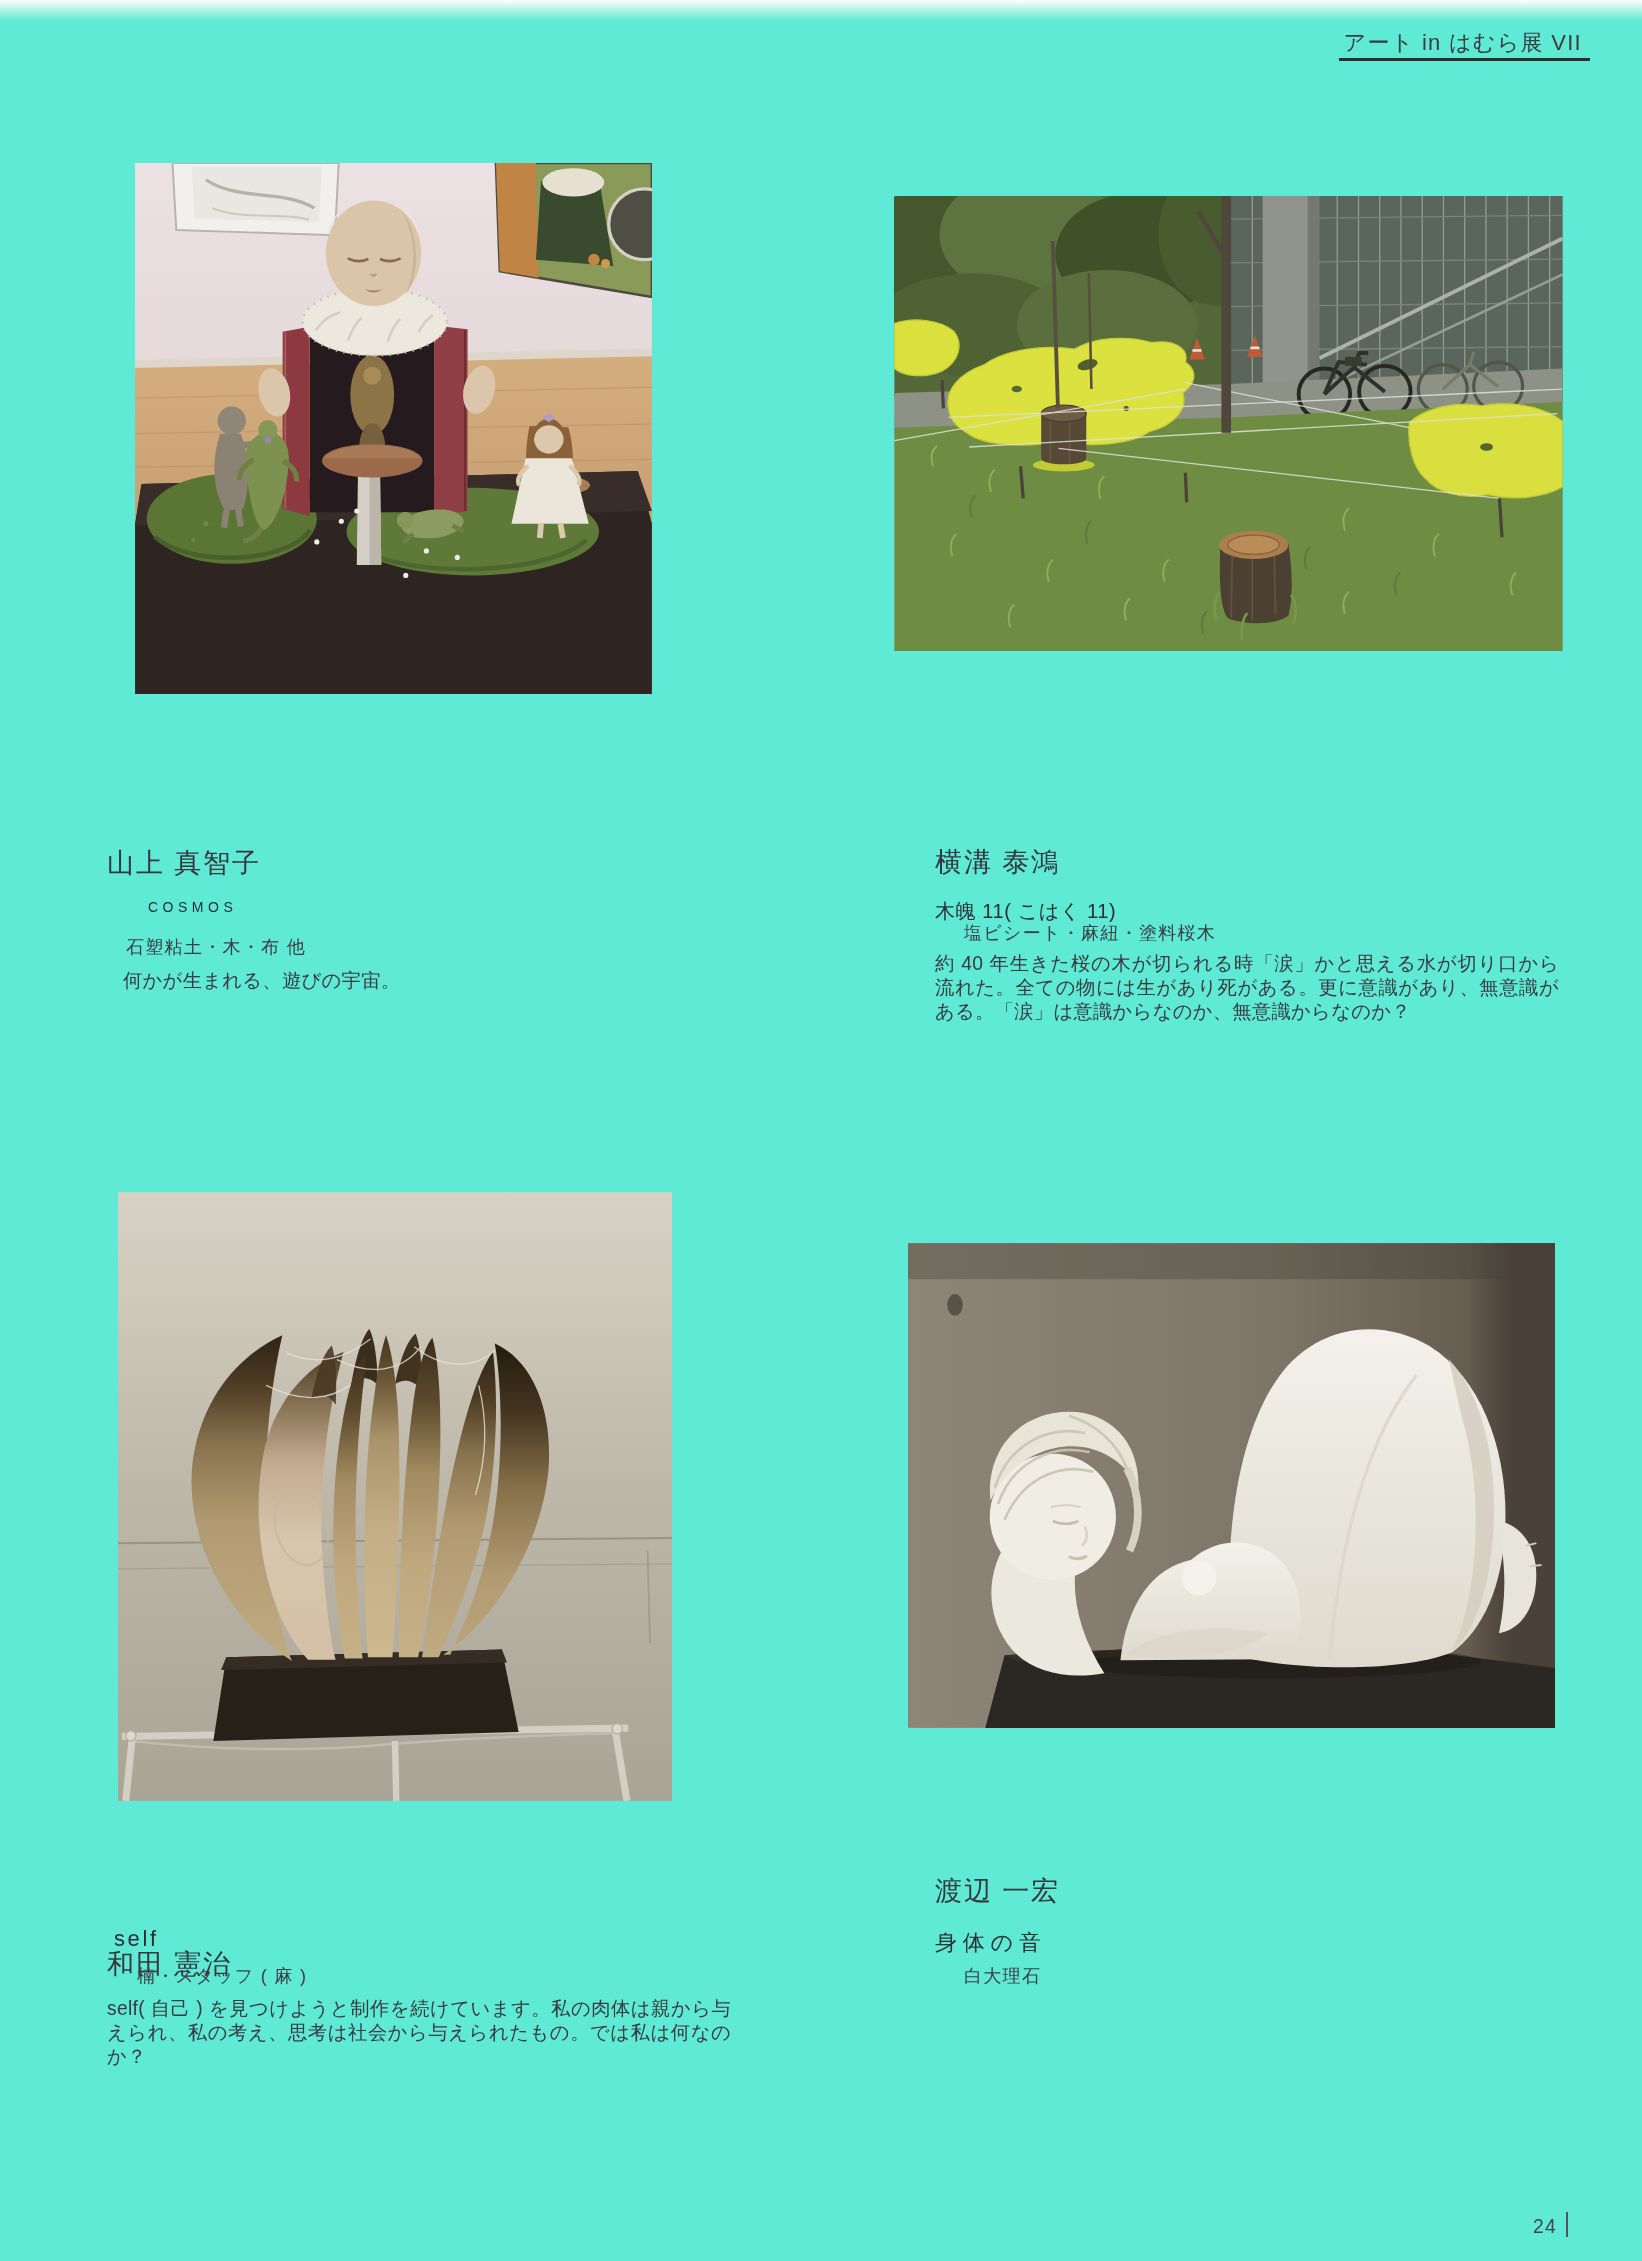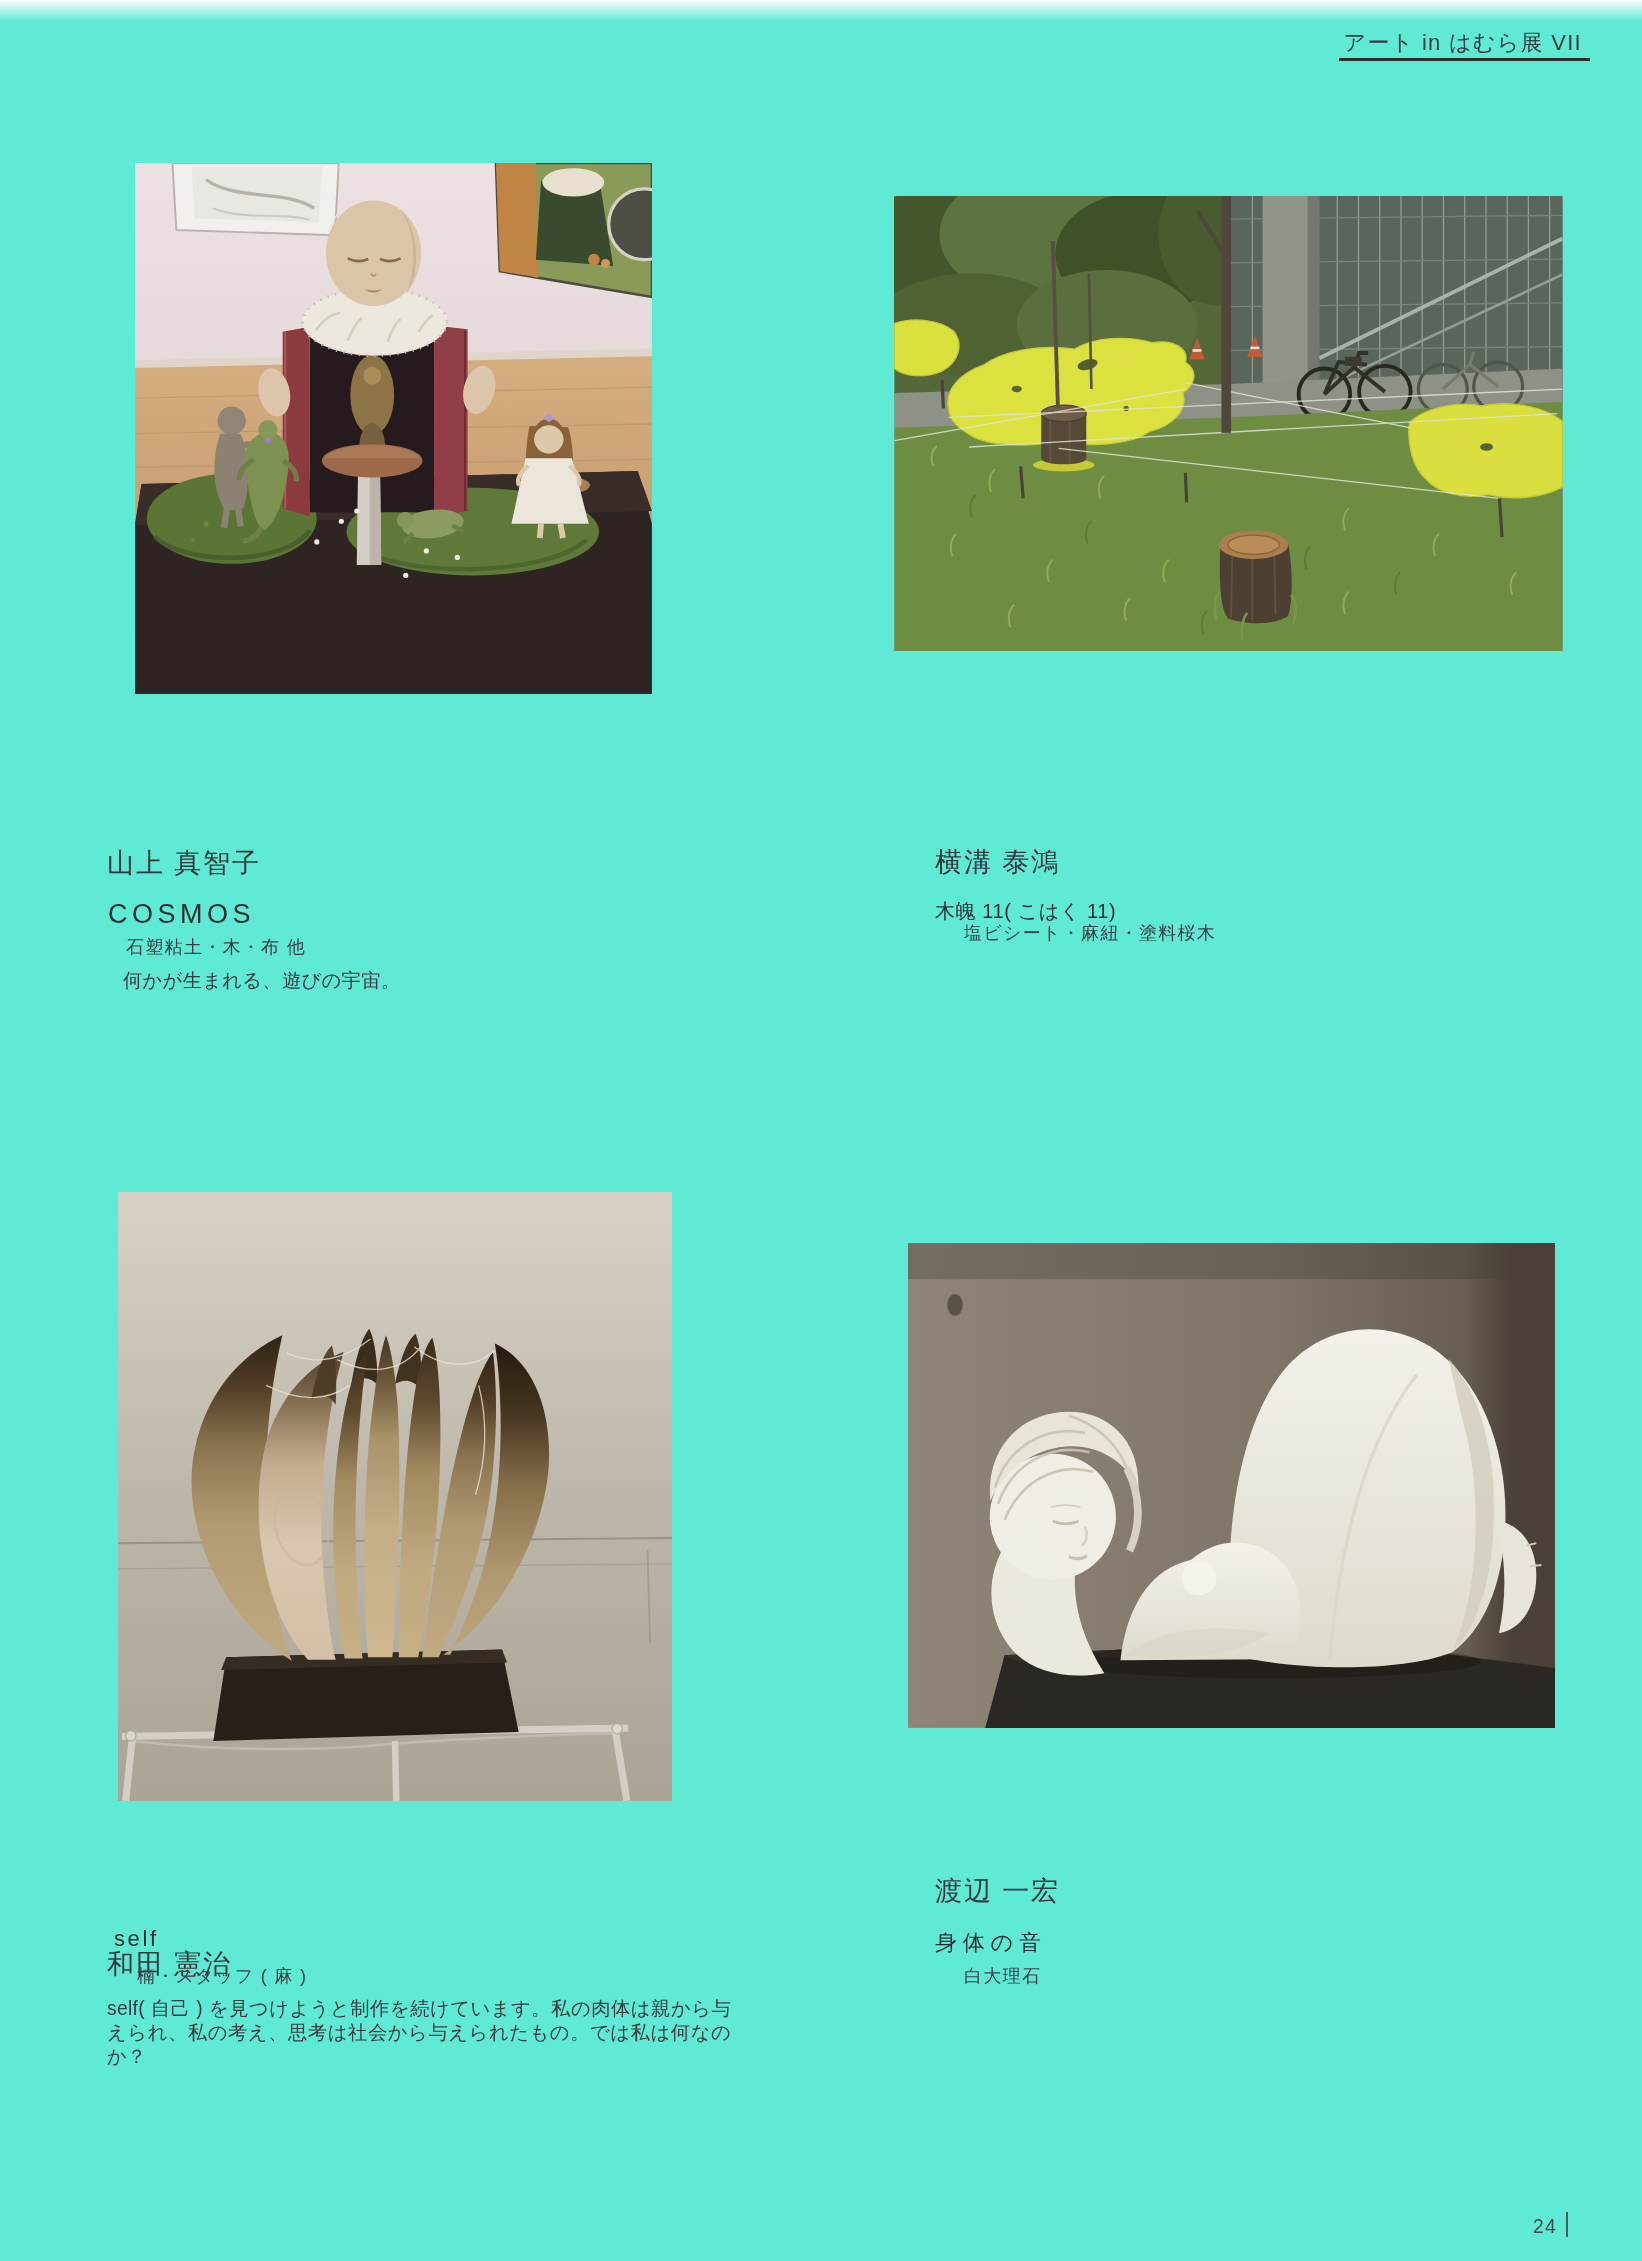--- a/index.html
+++ b/index.html
@@ -16,21 +16,21 @@
     background:linear-gradient(180deg,#fdfdfc 0%,rgba(253,253,252,0) 100%);}
   
   .header-title{position:absolute;top:28px;right:61px;font-size:22px;letter-spacing:1.3px;color:#3b3b41;white-space:nowrap;}
   .header-rule{position:absolute;top:58px;right:53px;width:251px;height:2.6px;background:#2f2d2a;}
   
   .photo{position:absolute;overflow:hidden;}
   .photo svg{display:block;}
   
   .artist{position:absolute;margin:0;font-size:27px;font-weight:normal;letter-spacing:1.9px;color:#36363d;white-space:nowrap;text-align:center;}
   .title{position:absolute;margin:0;font-weight:normal;color:#2e2e35;white-space:nowrap;}
-  .title-cosmos{font-size:27px;letter-spacing:4.5px;}
+  .title-cosmos{font-size:14px;letter-spacing:4.5px;margin-left:40px;}
   .title-kohaku{font-size:20px;letter-spacing:0.6px;}
   .title-self{font-size:22px;letter-spacing:2.6px;}
   .title-shintai{font-size:22px;letter-spacing:5.8px;}
   .materials{position:absolute;margin:0;font-size:18px;letter-spacing:1.3px;color:#3d3d44;white-space:nowrap;}
   .desc{position:absolute;margin:0;font-size:19.3px;line-height:24px;letter-spacing:0.3px;color:#3a3a40;text-align:justify;}
   .desc-1{left:123px;top:969px;width:593px;}
   .desc-2{left:935px;top:952px;width:624px;}
   .desc-3{left:107px;top:1997px;width:624px;}
   .desc-4{left:935px;top:1997px;width:551px;}
   
@@ -454,20 +454,21 @@
   </figure>
 
   <h2 class="artist" style="left:107px;top:845px;">山上 真智子</h2>
   <h3 class="title title-cosmos" style="left:108px;top:899px;">COSMOS</h3>
   <p class="materials" style="left:126px;top:935px;">石塑粘土・木・布 他</p>
   <p class="desc desc-1">何かが生まれる、遊びの宇宙。</p>
 
   <h2 class="artist" style="left:935px;top:844px;">横溝 泰鴻</h2>
   <h3 class="title title-kohaku" style="left:935px;top:898px;">木魄 11( こはく 11)</h3>
   <p class="materials" style="left:964px;top:921px;">塩ビシート・麻紐・塗料桜木</p>
+  <p class="desc desc-2">約 40 年生きた桜の木が切られる時「涙」かと思える水が切り口から流れた。全ての物には生があり死がある。更に意識があり、無意識がある。「涙」は意識からなのか、無意識からなのか？</p>
 
   <h2 class="artist" style="left:107px;top:1946px;">和田 憲治</h2>
   <h3 class="title title-self" style="left:114px;top:1926px;">self</h3>
   <p class="materials" style="left:137px;top:1964px;">楠・スタッフ ( 麻 )</p>
   <p class="desc desc-3">self( 自己 ) を見つけようと制作を続けています。私の肉体は親から与えられ、私の考え、思考は社会から与えられたもの。では私は何なのか？</p>
 
   <h2 class="artist" style="left:935px;top:1873px;">渡辺 一宏</h2>
   <h3 class="title title-shintai" style="left:935px;top:1928px;">身体の音</h3>
   <p class="materials" style="left:964px;top:1964px;">白大理石</p>
 

